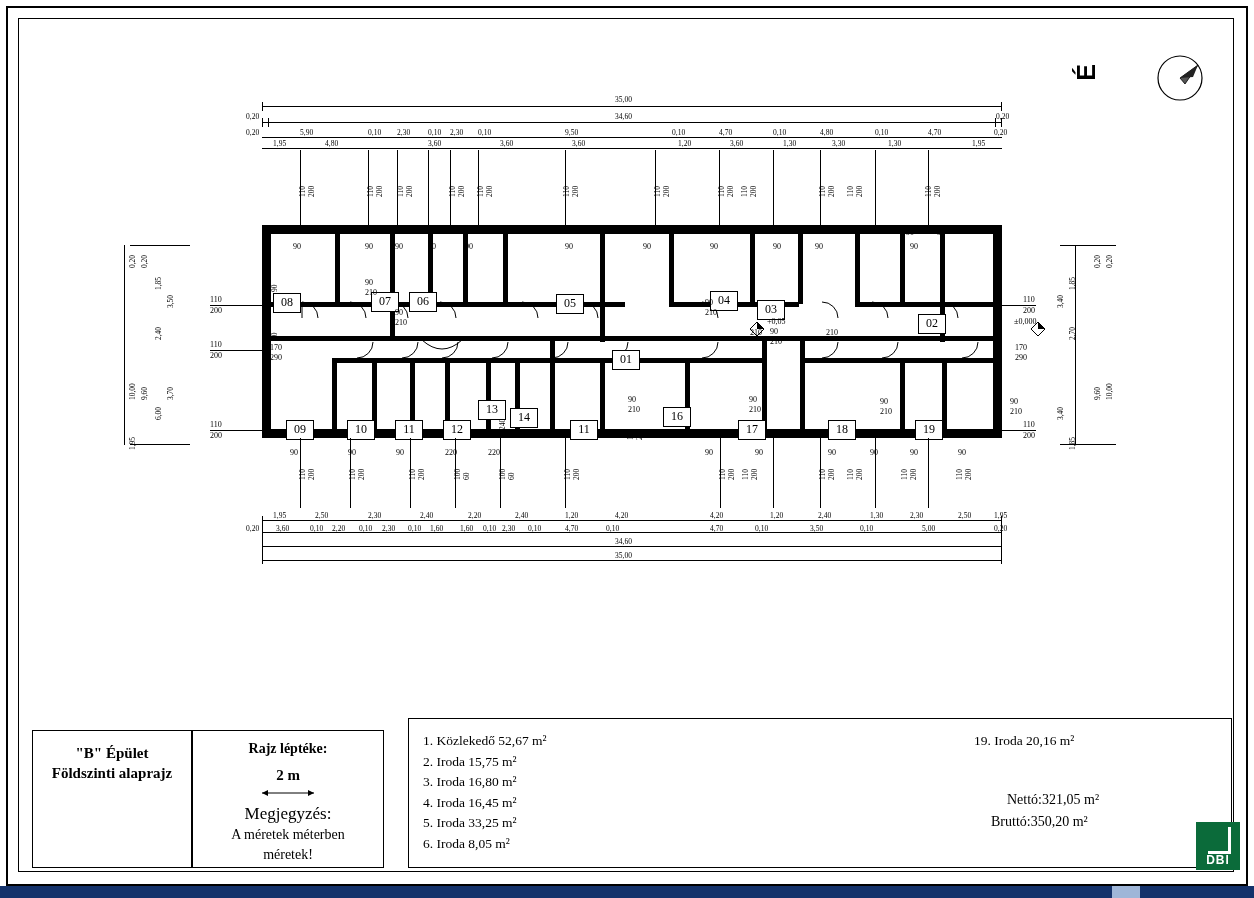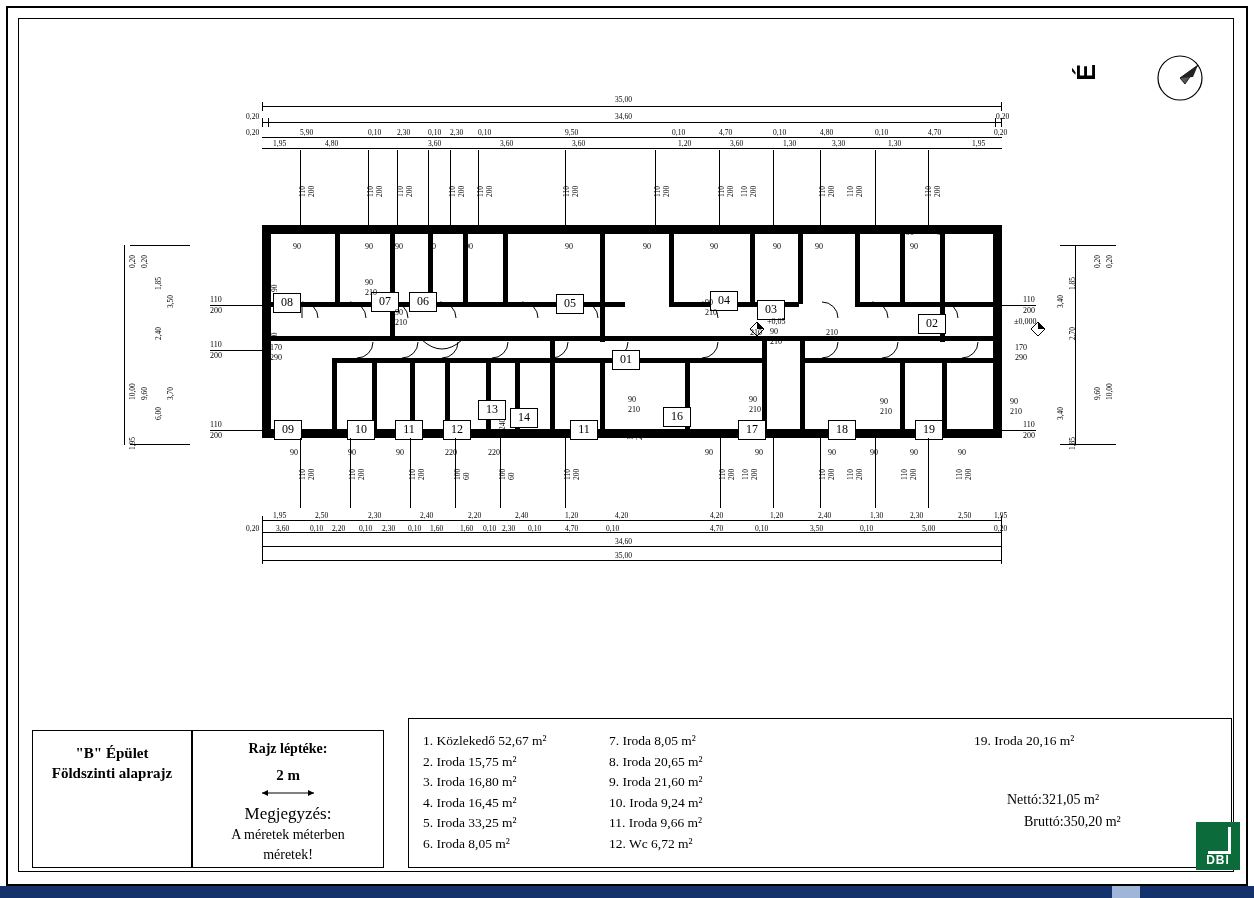--- a/index.html
+++ b/index.html
@@ -228,21 +228,21 @@
     </svg>
 
     <div class="room-num" style="left:163px;top:253px;">08</div>
     <div class="room-num" style="left:261px;top:252px;">07</div>
     <div class="room-num" style="left:299px;top:252px;">06</div>
     <div class="room-num" style="left:446px;top:254px;">05</div>
     <div class="room-num" style="left:600px;top:251px;">04</div>
     <div class="room-num" style="left:647px;top:260px;font-family:Liberation Serif, serif;">03</div>
     <div class="room-num" style="left:808px;top:274px;">02</div>
     <div class="room-num" style="left:502px;top:310px;">01</div>
-    <div class="room-num" style="left:164px;top:380px;">09</div>
+    <div class="room-num" style="left:176px;top:380px;">09</div>
     <div class="room-num" style="left:237px;top:380px;">10</div>
     <div class="room-num" style="left:285px;top:380px;">11</div>
     <div class="room-num" style="left:333px;top:380px;">12</div>
     <div class="room-num" style="left:368px;top:360px;">13</div>
     <div class="room-num" style="left:400px;top:368px;">14</div>
     <div class="room-num" style="left:460px;top:380px;">11</div>
     <div class="room-num" style="left:553px;top:367px;">16</div>
     <div class="room-num" style="left:628px;top:380px;">17</div>
     <div class="room-num" style="left:718px;top:380px;">18</div>
     <div class="room-num" style="left:805px;top:380px;">19</div>
@@ -460,33 +460,25 @@
 
   <div class="tb" id="tb-list">
     <div class="legend-col" style="left:14px;top:12px;">
       <div>1. Közlekedő 52,67 m²</div>
       <div>2. Iroda 15,75 m²</div>
       <div>3. Iroda 16,80 m²</div>
       <div>4. Iroda 16,45 m²</div>
       <div>5. Iroda 33,25 m²</div>
       <div>6. Iroda 8,05 m²</div>
     </div>
-    <div class="legend-col" style="left:200px;top:12px;">
-      <div>7.  Iroda 8,05 m²</div>
-      <div>8.  Iroda 20,65 m²</div>
-      <div>9.  Iroda 21,60 m²</div>
-      <div>10. Iroda 9,24 m²</div>
-      <div>11. Iroda 9,66 m²</div>
-      <div>12. Wc 6,72 m²</div>
-    </div>
     <div class="legend-col" style="left:565px;top:12px;">
       <div>19. Iroda 20,16 m²</div>
     </div>
     <div class="sum" style="left:598px;top:70px;">Nettó:321,05 m²</div>
-    <div class="sum" style="left:615px;top:92px;">Bruttó:350,20 m²</div>
+    <div class="sum" style="left:582px;top:92px;">Bruttó:350,20 m²</div>
   </div>
 
   <div id="logo">
     <div class="lgmark"></div>
     <div class="lg">
         <div class="lgtxt">DBI</div>
       </div>
   </div>
 
   <div class="bottom-strip">

